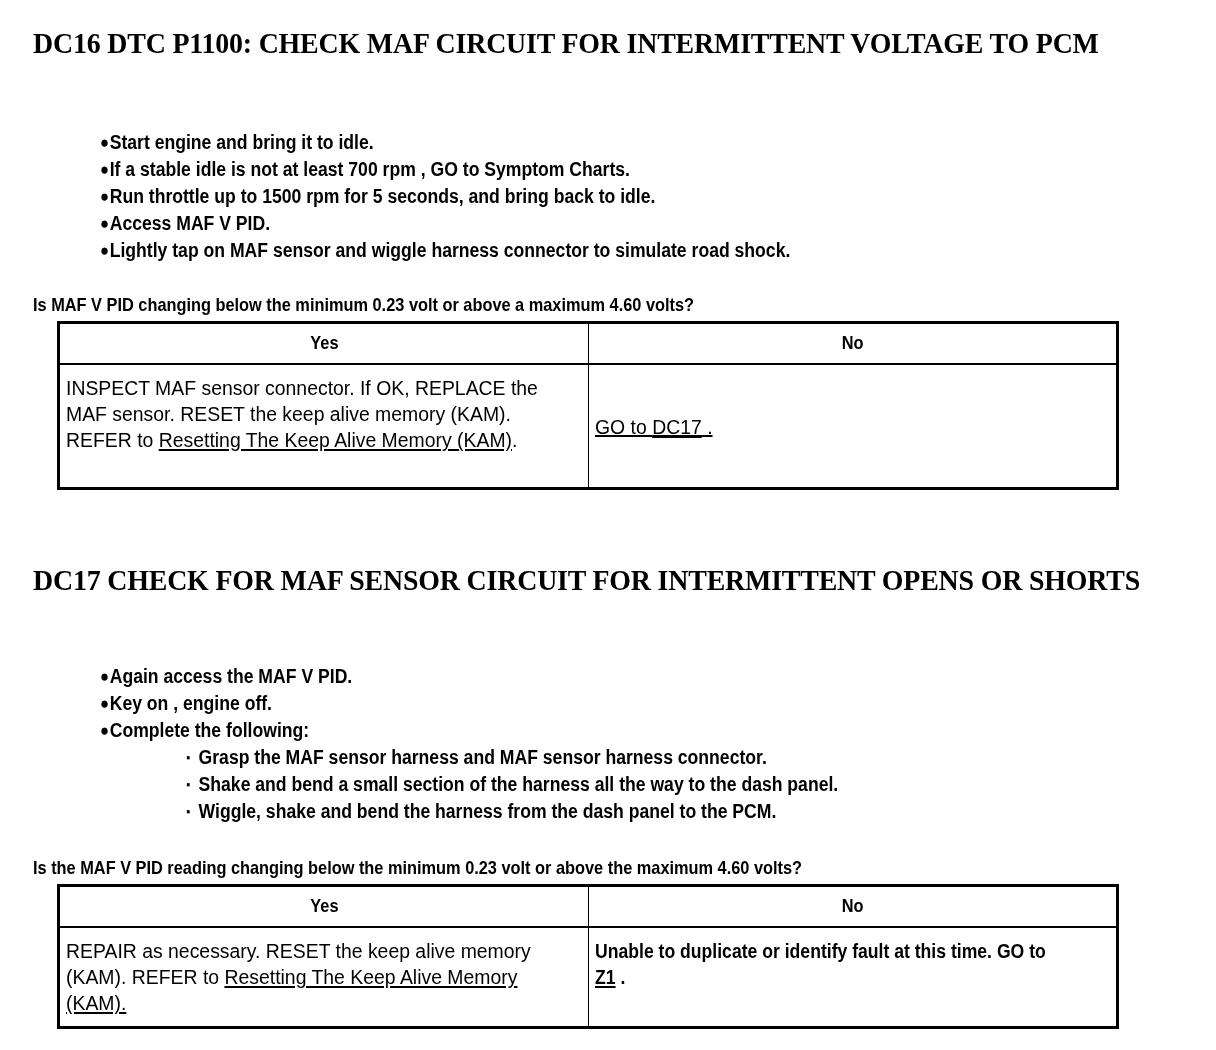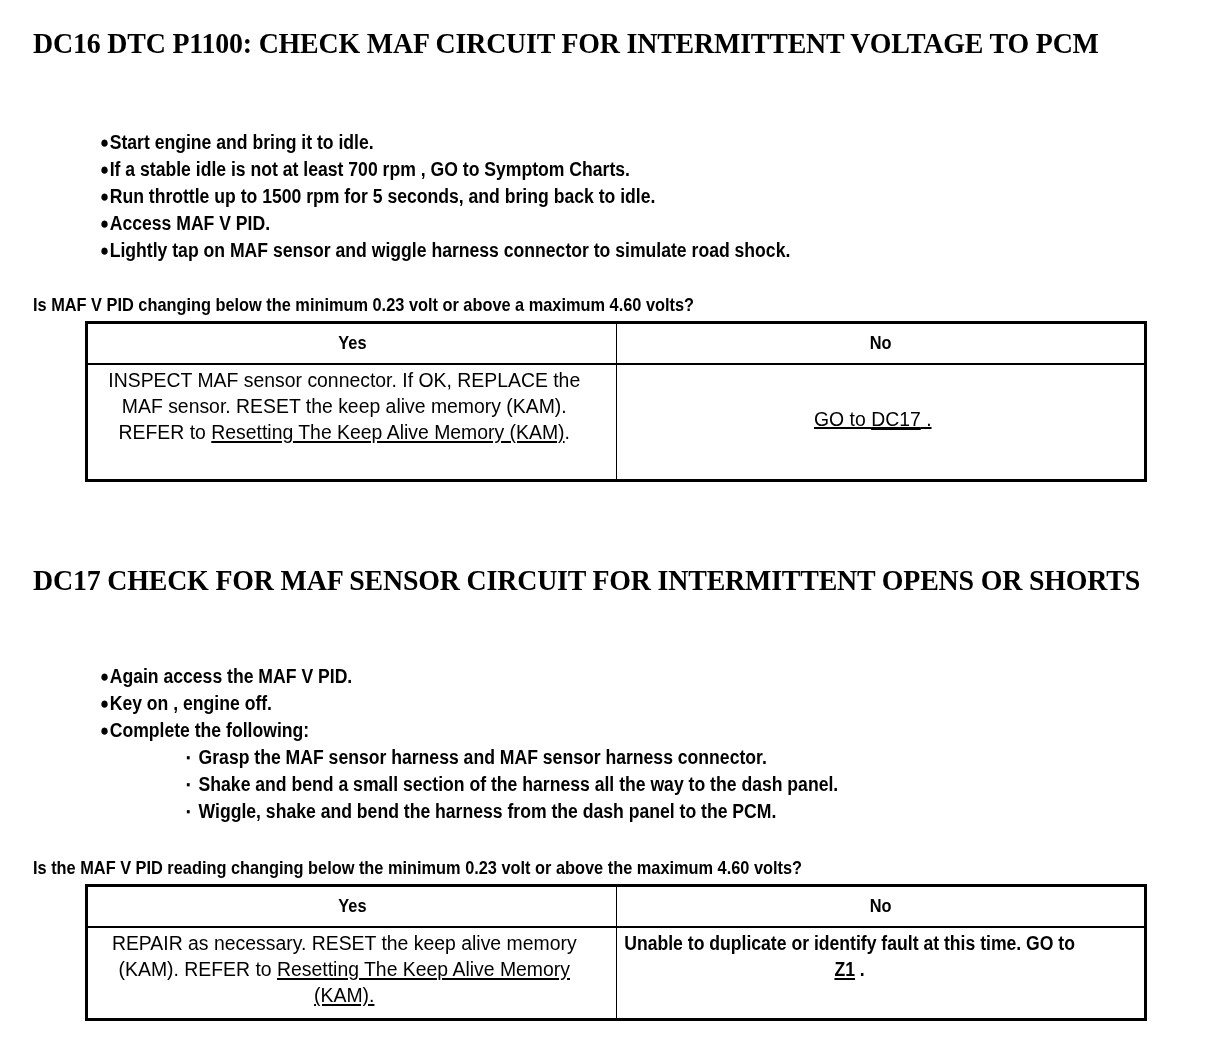--- a/index.html
+++ b/index.html
@@ -86,21 +86,20 @@
 
   
   .dtc-table {
     position: absolute;
     left: 57px;
     width: 1059px;
     border-collapse: collapse;
     border: 3px solid #000;
     table-layout: fixed;
     background: #fff;
-    margin-left: 28px;
   }
   #table-1 { top: 321px; }
   #table-2 { top: 884px; }
 
   .dtc-table col.c-yes { width: 530px; }
   .dtc-table col.c-no  { width: 529px; }
 
   .dtc-table th {
     border: 1px solid #000;
     border-bottom: 2px solid #000;
@@ -112,26 +111,25 @@
     padding: 6px 0 7px 0;
     height: 26px;
   }
   .dtc-table th .hdr-inner {
     display: inline-block;
     transform: scaleX(0.86);
   }
   .dtc-table td {
     border: 1px solid #000;
     vertical-align: top;
-    padding: 2px 6px 8px 6px;
+    padding: 10px 6px 8px 6px;
     font-family: "Liberation Sans", sans-serif;
     font-weight: normal;
     font-size: 20px;
     line-height: 26px;
-    text-align: center;
   }
   .dtc-table td.mid {
     vertical-align: middle;
     text-decoration: underline;
   }
   .dtc-table td .cell-inner {
     display: block;
     transform: scaleX(0.97);
     transform-origin: left top;
   }

